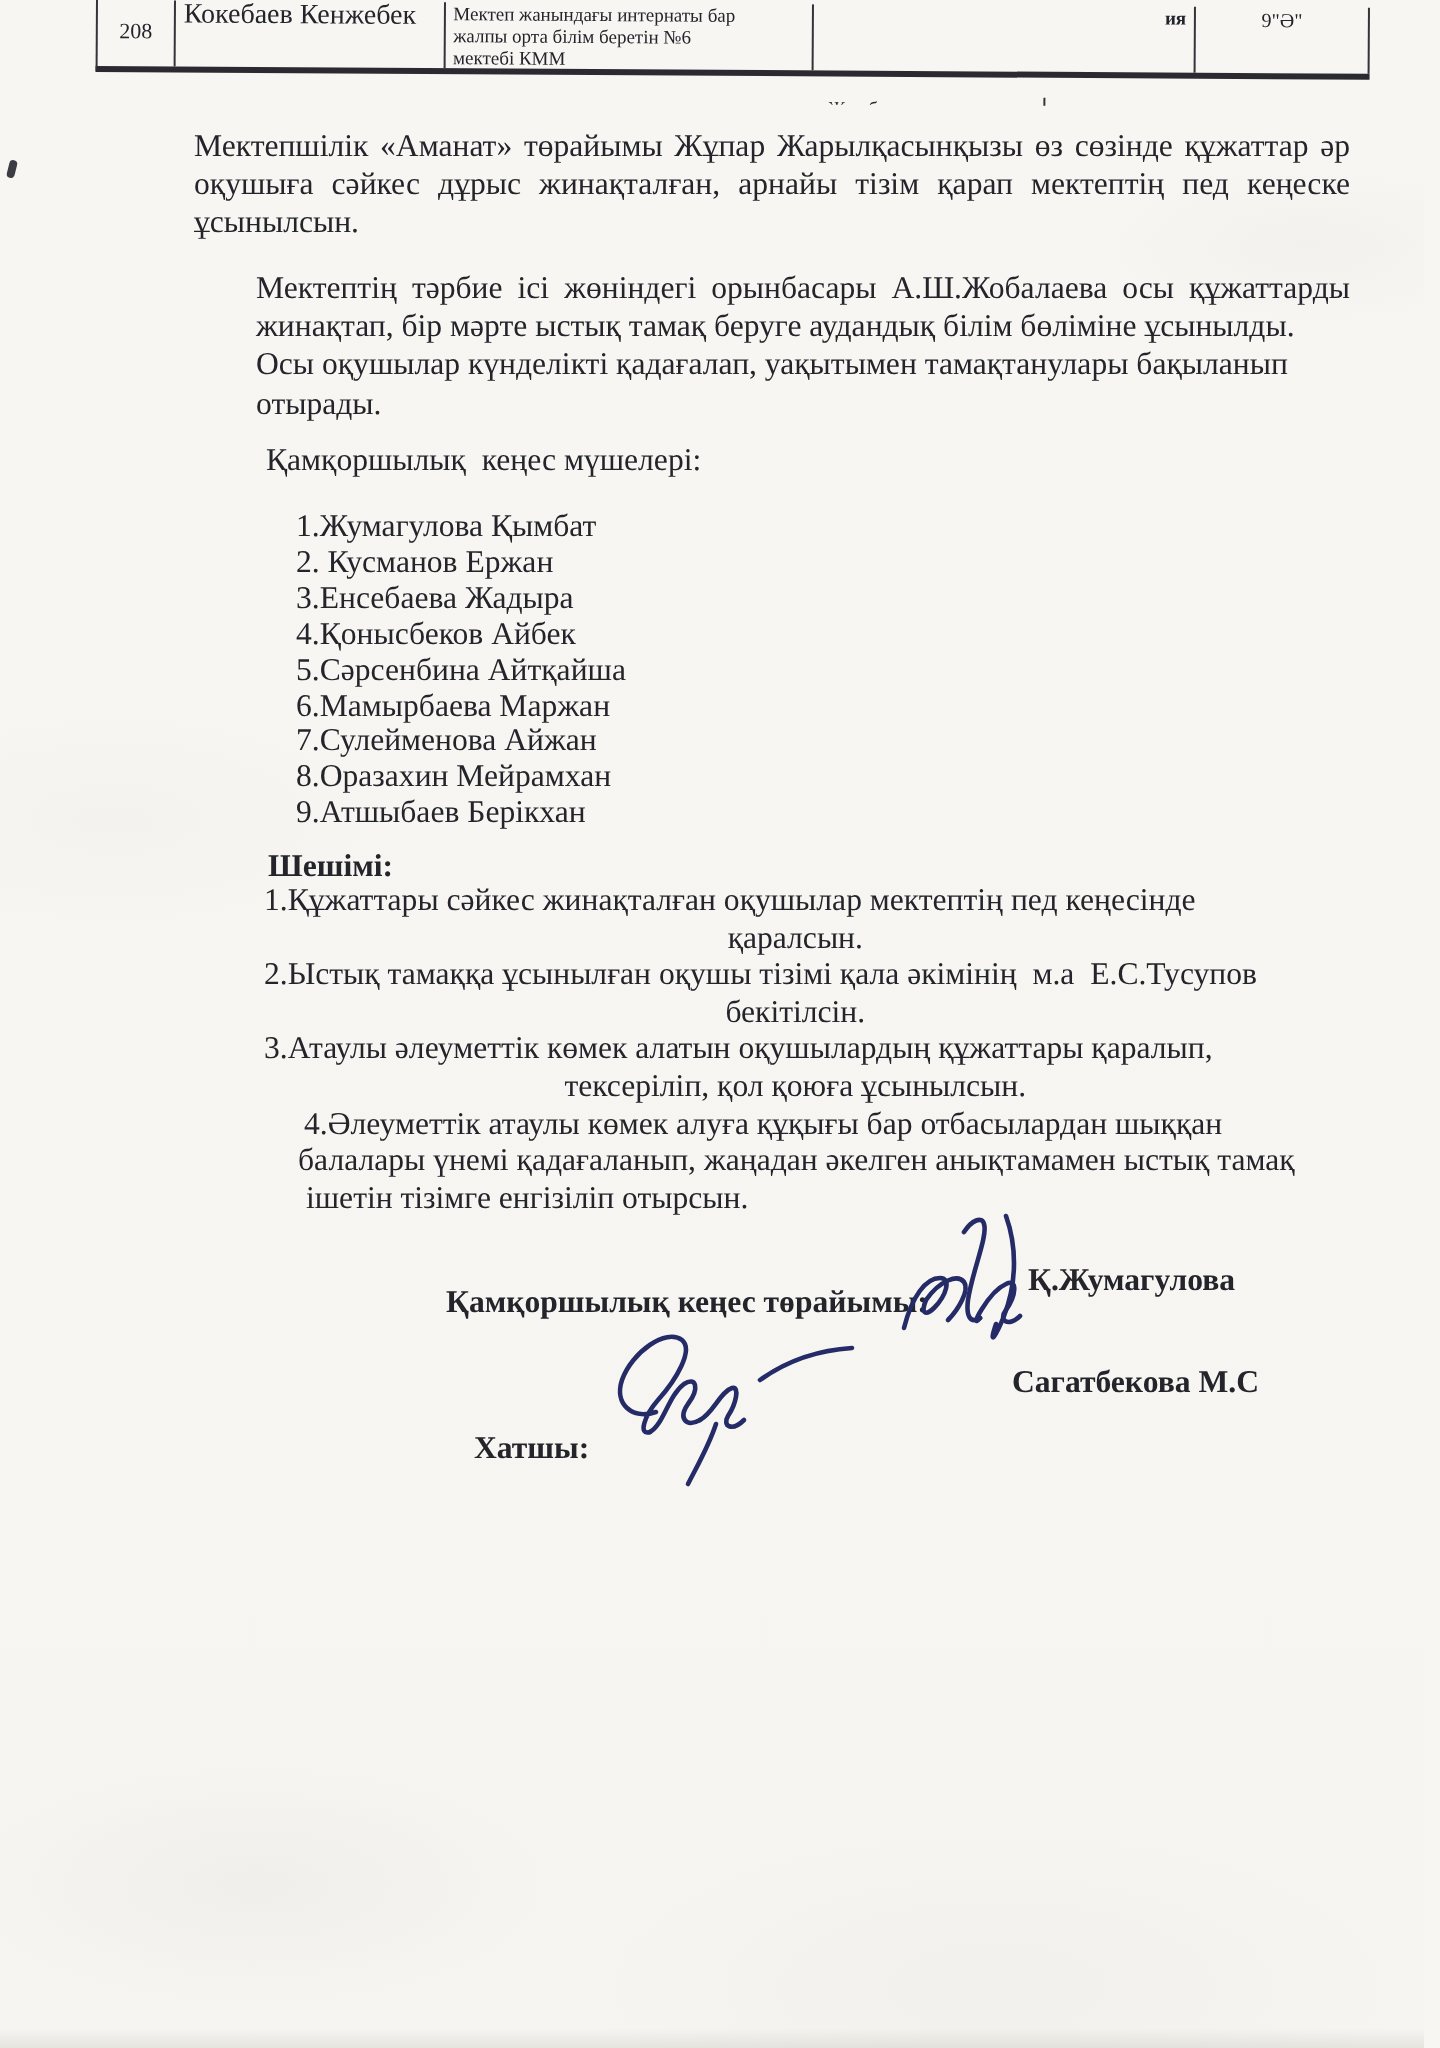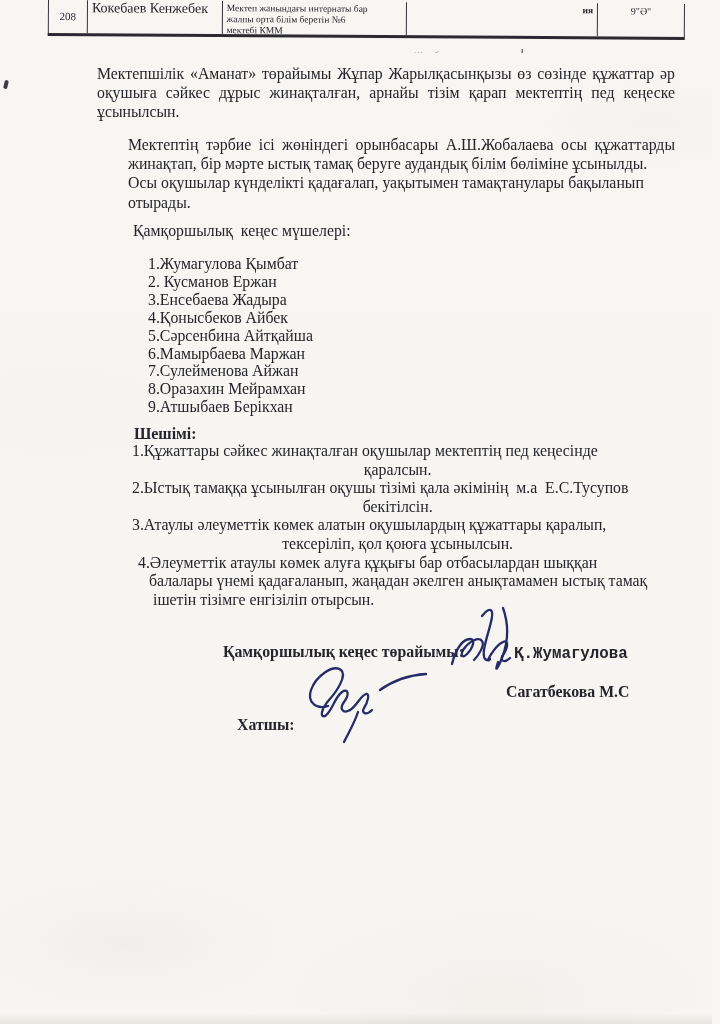--- a/index.html
+++ b/index.html
@@ -52,28 +52,28 @@
   .line{position:relative;white-space:pre;}
   .just{white-space:normal;text-align:justify;text-align-last:justify;}
   .blk{position:absolute;font-size:15.8px;}
   .p1{left:97px;top:64px;width:578px;line-height:19px;}
   .p2{left:128px;top:135px;width:547px;line-height:19.2px;}
   .council-heading{left:133px;top:221px;line-height:19px;}
   .members{left:148px;top:255px;line-height:17.9px;}
   .decision-heading{left:134px;top:424px;font-weight:bold;line-height:19px;}
   .decisions{left:132px;top:442px;line-height:18.6px;}
   .ind-cont{margin-left:16px;text-align:center;}
-  .ind-item4{margin-left:6px;}
+  .ind-item4{margin-left:20px;}
   .ind-cont4{margin-left:17px;}
   .ind-cont4b{margin-left:21px;}
 
   
   .sig-label{position:absolute;font-weight:bold;font-size:15.8px;white-space:pre;}
   .chair-label{left:223px;top:643px;}
-  .chair-name{left:514px;top:645px;font-family:Liberation Mono, monospace;}
+  .chair-name{left:514px;top:632px;}
   .secretary-label{left:237px;top:716px;}
   .secretary-name{left:506px;top:683px;}
   .sig-svg{position:absolute;}
   .sig1{left:446px;top:602px;}
   .sig2{left:294px;top:650px;}
 </style>
 </head>
 <body>
 
 <div class="page">

